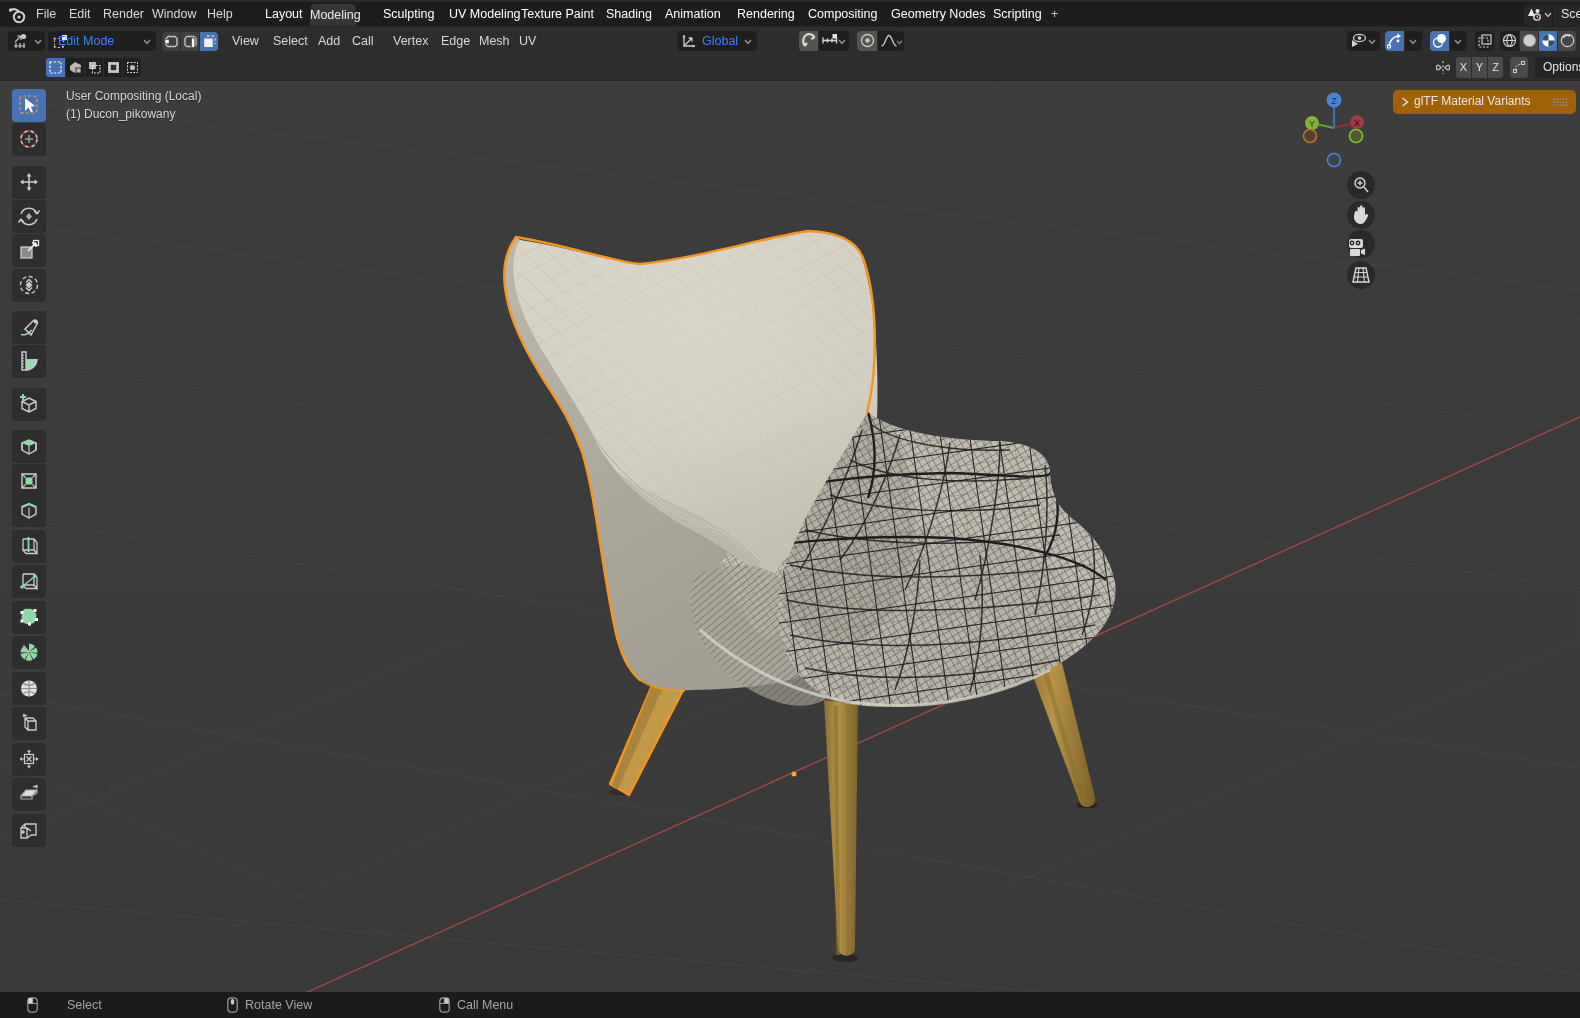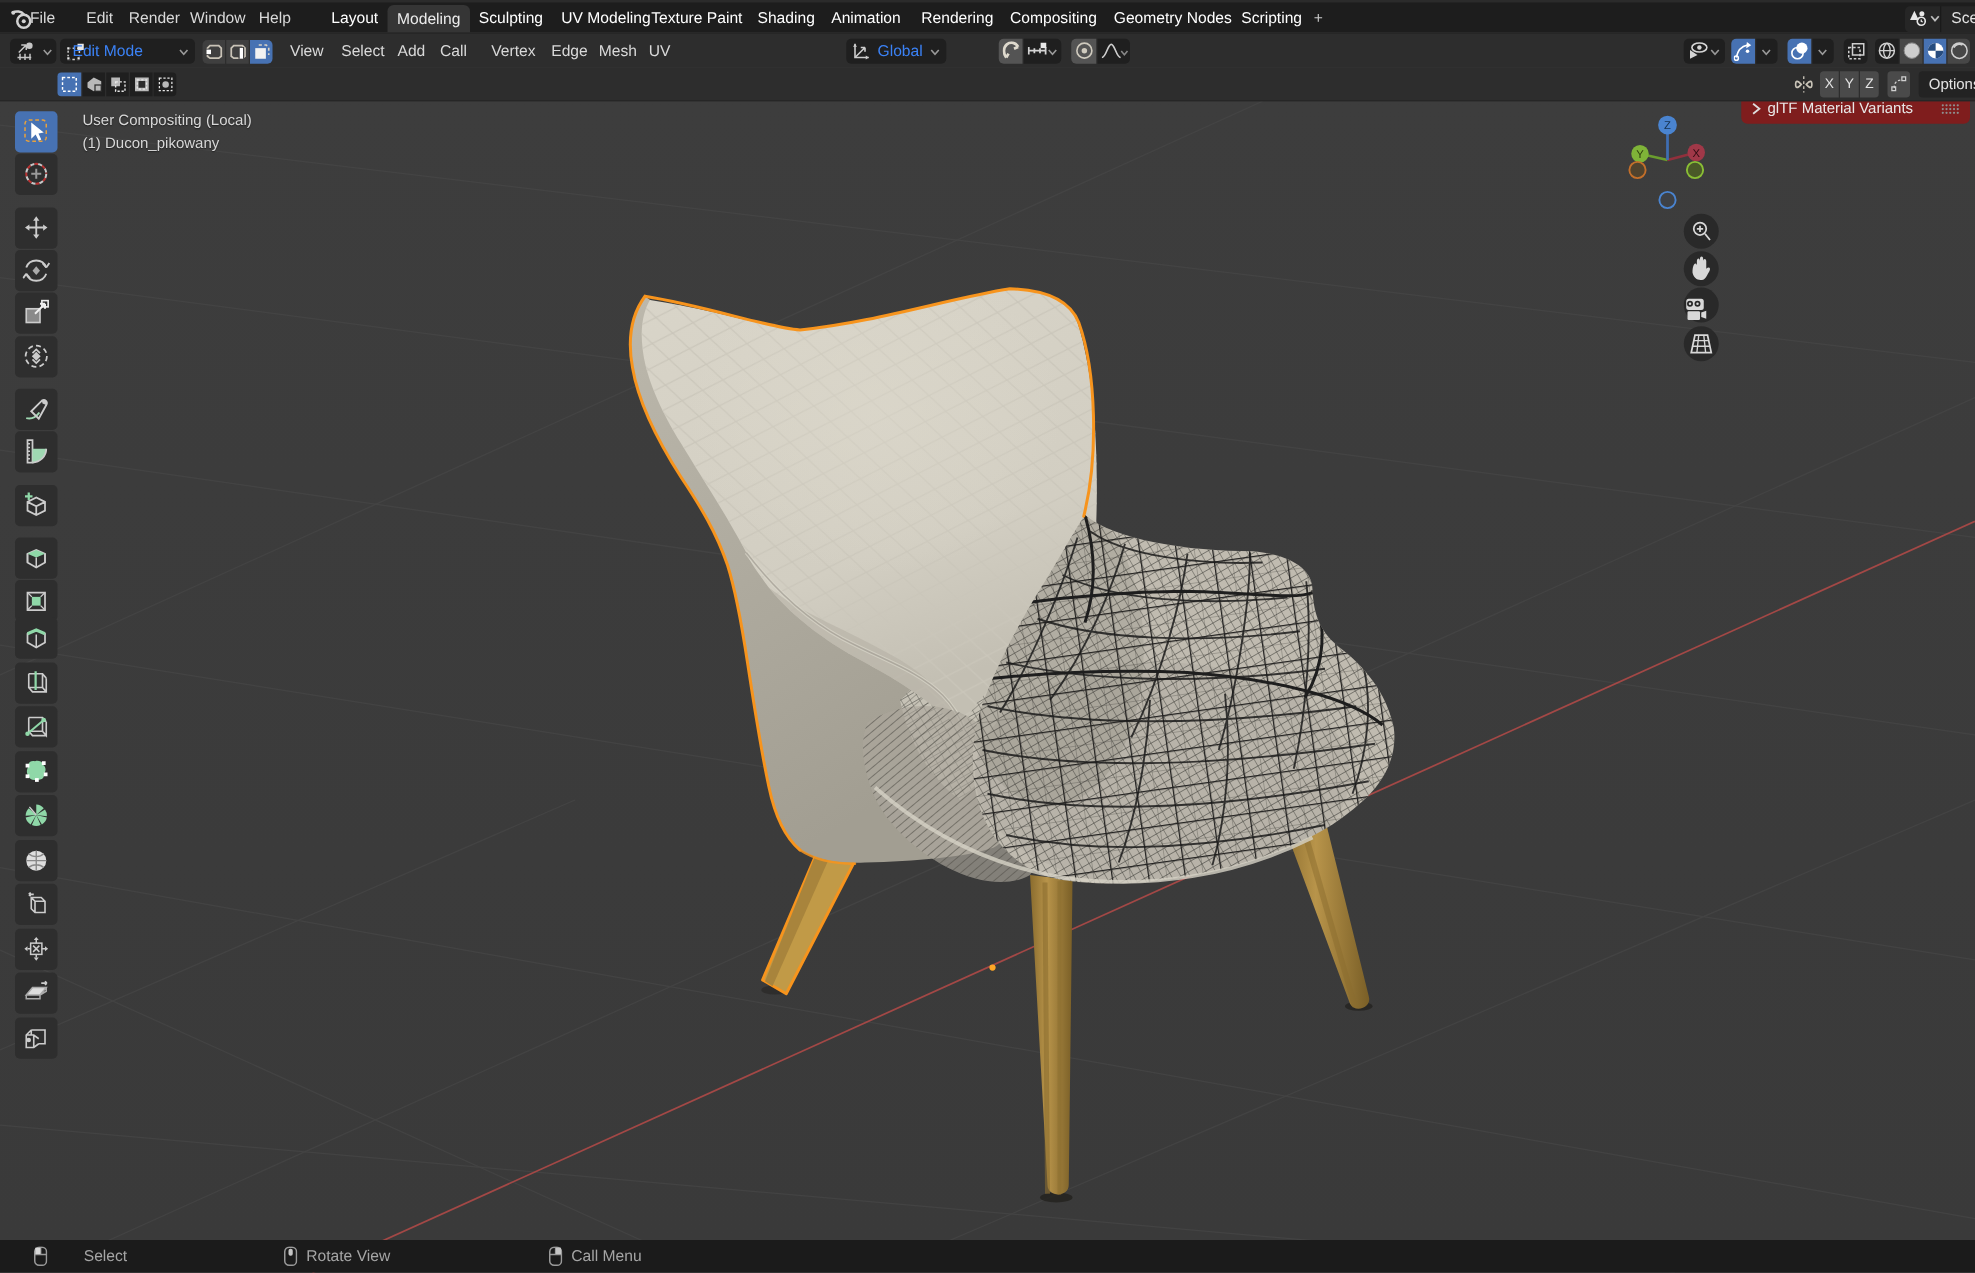--- a/index.html
+++ b/index.html
@@ -169,26 +169,26 @@
     </g>
   </svg>
 
   <div id="topbar">
     <svg class="abs" style="left:9px;top:5px" width="18" height="17" viewBox="0 0 18 17">
       <circle cx="10" cy="10" r="5.2" fill="none" stroke="#d2d2d2" stroke-width="2"></circle>
       <circle cx="10" cy="10" r="1.6" fill="#d2d2d2"></circle>
       <path d="M 1,3 C 4,1.5 8,2 10,4.5" fill="none" stroke="#d2d2d2" stroke-width="2" stroke-linecap="round"></path>
       <circle cx="1.6" cy="3.2" r="1.6" fill="#d2d2d2"></circle>
     </svg>
-    <span class="menu" style="left:24px">File</span>
+    <span class="menu" style="left:36px">File</span>
     <span class="menu" style="left:69px">Edit</span>
     <span class="menu" style="left:103px">Render</span>
     <span class="menu" style="left:152px">Window</span>
     <span class="menu" style="left:207px">Help</span>
-    <div class="tabactive" style="left:310px;width:66px">Modeling</div>
+    <div class="tabactive" style="left:310px;width:46px">Modeling</div>
     <span class="tab" style="left:265px">Layout</span>
     <span class="tab" style="left:383px">Sculpting</span>
     <span class="tab" style="left:449px">UV Modeling</span>
     <span class="tab" style="left:521px">Texture Paint</span>
     <span class="tab" style="left:606px">Shading</span>
     <span class="tab" style="left:665px">Animation</span>
     <span class="tab" style="left:737px">Rendering</span>
     <span class="tab" style="left:808px">Compositing</span>
     <span class="tab" style="left:891px">Geometry Nodes</span>
     <span class="tab" style="left:993px">Scripting</span>
@@ -580,21 +580,21 @@
         <rect x="3" y="12" width="10" height="7" rx="1"></rect>
         <path d="M14,13 L18,11.5 L18,18 L14,16.5 Z"></path>
       </g>
       <g transform="translate(62,181)">
         <path d="M1,16 L4,2 L14,2 L17,16 Z" fill="none" stroke="#d8d8d8" stroke-width="1.4"></path>
         <path d="M3.2,6.5 L14.8,6.5 M2.3,11 L15.7,11 M7,2 L5.5,16 M11,2 L12.5,16" stroke="#d8d8d8" stroke-width="1.1"></path>
       </g>
     </g>
   </svg>
 
-  <div class="abs" style="left:1393px;top:75px;width:183px;height:24px;background:#7f1d1d;border-radius:5px;z-index:6">
+  <div class="abs" style="left:1393px;top:90px;width:183px;height:24px;background:#a16207;border-radius:5px;z-index:6">
     <svg class="abs" style="left:7px;top:7px" width="10" height="10" viewBox="0 0 10 10">
         <path d="M2.5,1 L7.5,5 L2.5,9" fill="none" stroke="#ddd" stroke-width="1.5"></path>
       </svg>
     <span class="abs" style="left:21px;top:4px;font-size:12px;color:#e8e8e8">glTF Material Variants</span>
     <svg class="abs" style="left:160px;top:8px" width="15" height="9" viewBox="0 0 15 9">
       <g fill="#8e8e8e">
         <circle cx="1.2" cy="1.2" r="0.9"></circle>
           <circle cx="4.2" cy="1.2" r="0.9"></circle>
           <circle cx="7.2" cy="1.2" r="0.9"></circle>
           <circle cx="10.2" cy="1.2" r="0.9"></circle>

